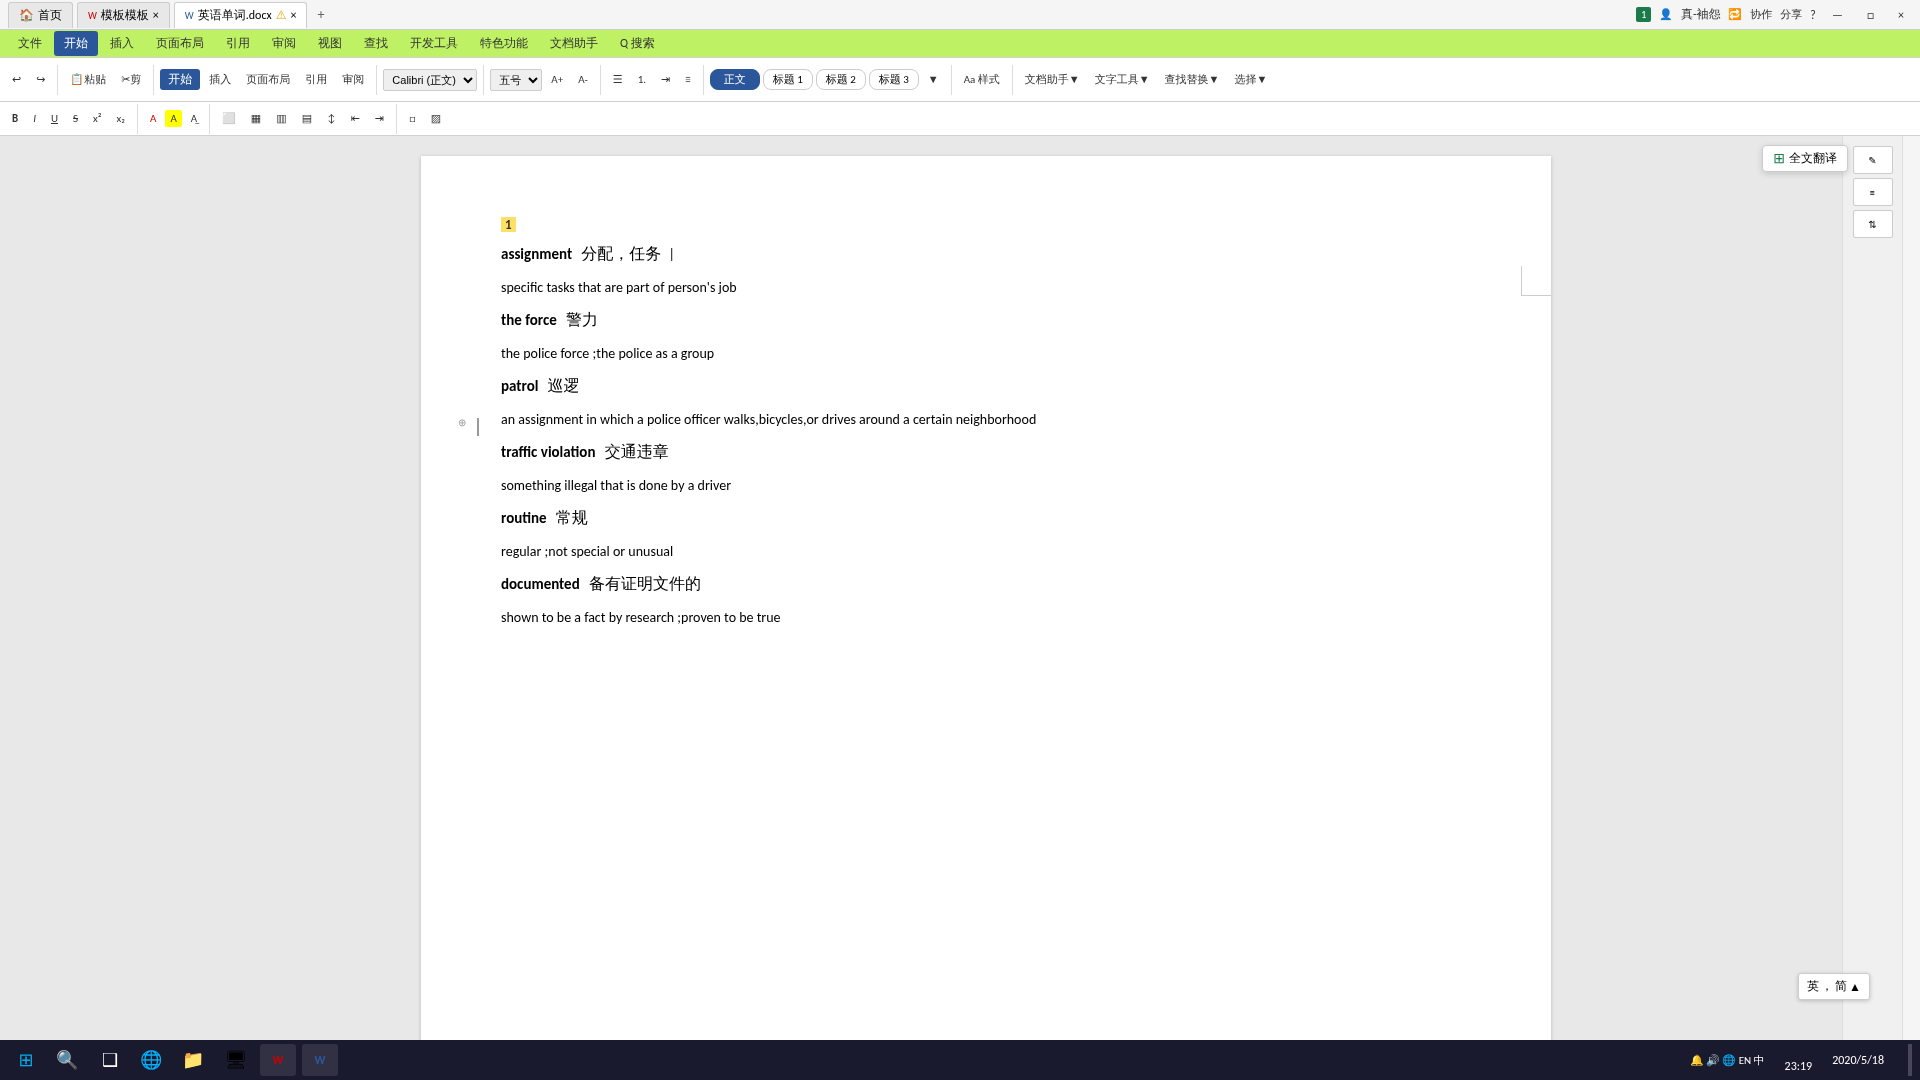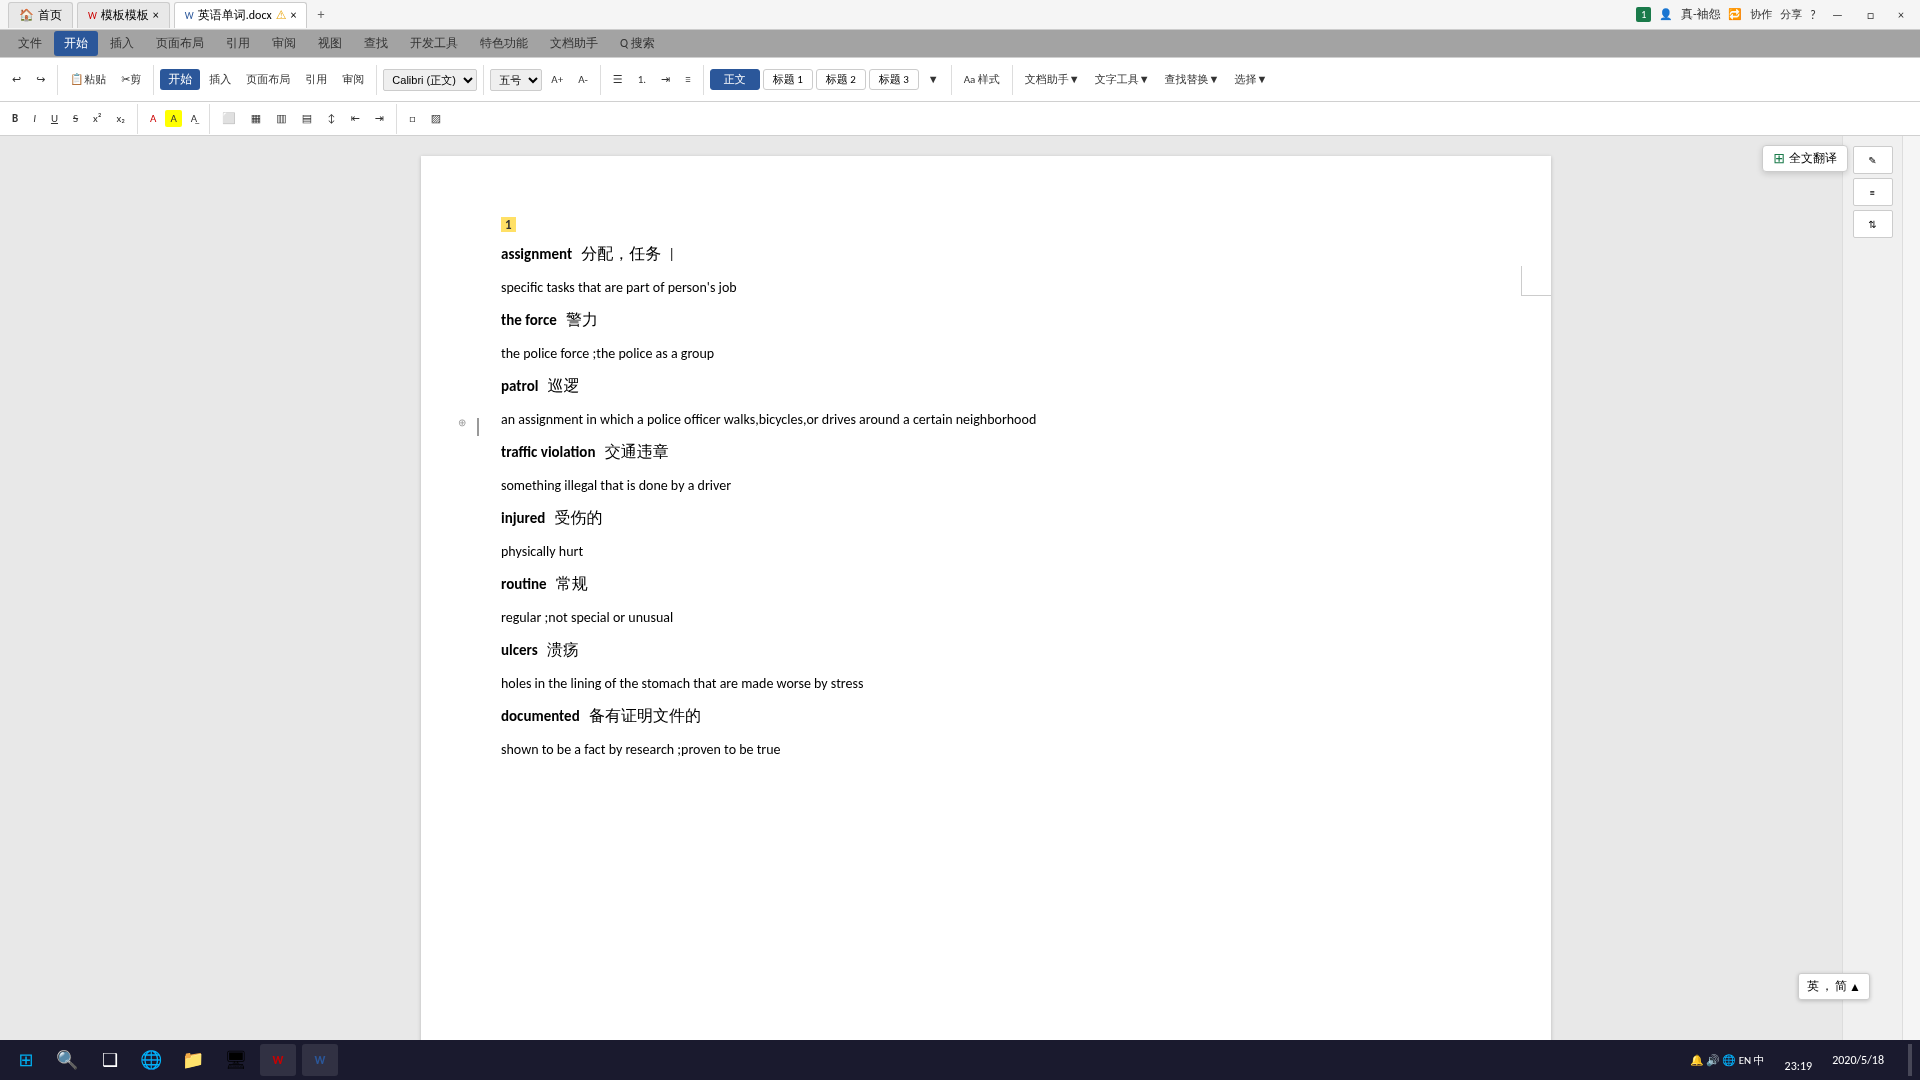--- a/index.html
+++ b/index.html
@@ -18,21 +18,21 @@
       gap: 4px; border-radius: 3px 3px 0 0;
     }
     .tab-item.active { background: #fff; }
     .tab-add { font-size: 14px; color: #666; padding: 0 6px; cursor: pointer; }
     .title-right { margin-left: auto; display: flex; align-items: center; gap: 8px; font-size: 12px; color: #333; }
     .title-btn { padding: 2px 8px; cursor: pointer; font-size: 12px; }
 
     
     #ribbon-tabs {
       display: flex; align-items: center; height: 28px;
-      background: #a3a3a3; border-bottom: 1px solid #d0d0d0;
+      background: #bef264; border-bottom: 1px solid #d0d0d0;
       padding: 0 8px; gap: 2px;
     }
     .ribbon-tab {
       padding: 4px 10px; font-size: 12px; cursor: pointer; color: #333;
     }
     .ribbon-tab.active {
       background: #2b579a; color: #fff; border-radius: 3px;
     }
 
     
@@ -46,21 +46,21 @@
       padding: 2px 5px; font-size: 11px; cursor: pointer; color: #333;
       border: 1px solid transparent; border-radius: 2px; white-space: nowrap;
       display: flex; align-items: center; gap: 2px;
     }
     .font-select {
       border: 1px solid #ccc; border-radius: 2px; padding: 1px 4px;
       font-size: 11px; height: 22px;
     }
     .style-preset {
       padding: 2px 6px; font-size: 11px; border: 1px solid #ccc;
-      border-radius: 3px; cursor: pointer; background: #fff; min-width: 50px; text-align: center;
+      border-radius: 8px; cursor: pointer; background: #fff; min-width: 50px; text-align: center;
     }
     .style-preset.active-normal { background: #2b579a; color: #fff; border-color: #2b579a; }
 
     
     #format-toolbar {
       display: flex; align-items: center; height: 34px;
       background: #fff; border-bottom: 1px solid #d0d0d0;
       padding: 2px 6px; gap: 3px;
     }
     .fmt-btn {
@@ -341,43 +341,29 @@
       </div>
 
       <div class="entry">
         <div>
           <span class="entry-word">traffic violation</span>
           <span class="entry-cn">交通违章</span>
         </div>
         <div class="entry-def">something illegal that is done by a driver</div>
       </div>
 
-      <div class="entry">
-        <div>
-          <span class="entry-word">injured</span>
-          <span class="entry-cn">受伤的</span>
-        </div>
-        <div class="entry-def">physically hurt</div>
-      </div>
 
       <div class="entry">
         <div>
           <span class="entry-word">routine</span>
           <span class="entry-cn">常规</span>
         </div>
         <div class="entry-def">regular ;not special or unusual</div>
       </div>
 
-      <div class="entry">
-        <div>
-          <span class="entry-word">ulcers</span>
-          <span class="entry-cn">溃疡</span>
-        </div>
-        <div class="entry-def">holes in the lining of the stomach that are made worse by stress</div>
-      </div>
 
       <div class="entry">
         <div>
           <span class="entry-word">documented</span>
           <span class="entry-cn">备有证明文件的</span>
         </div>
         <div class="entry-def">shown to be a fact by research ;proven to be true</div>
       </div>
 
       <div style="position:absolute; right:0; top:110px; width:30px; height:30px; border-left:1px solid #ccc; border-bottom:1px solid #ccc;"></div>

